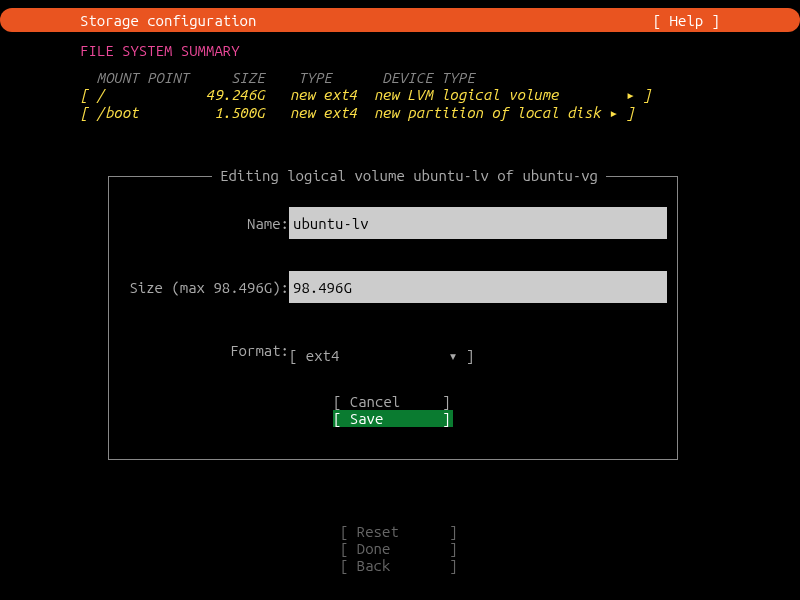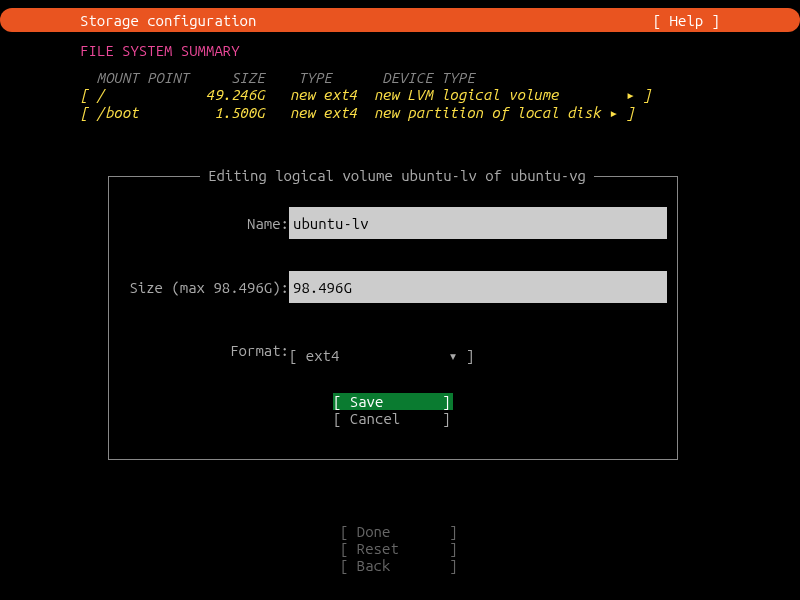--- a/index.html
+++ b/index.html
@@ -45,21 +45,21 @@
     position: absolute;
     left: 108px;
     top: 176px;
     width: 570px;
     height: 284px;
     border: 1px solid #888;
   }
   .modal-title-wrap {
     position: absolute;
     top: -10px;
-    left: 4px;
+    left: 16px;
     width: 100%;
     text-align: center;
   }
   .modal-title {
     background: #000;
     color: #aaa;
     padding: 0 8px;
     display: inline-block;
   }
   .form {
@@ -155,24 +155,24 @@
       <input class="form-input" value="98.496G" style="">
     </div>
 
     <div class="form-row select-row">
       <div class="form-label">Format:</div>
       <div class="form-select">[ ext4             ▾ ]</div>
     </div>
 
 
     <div class="btn-stack">
+      <div><span class="btn">[ Cancel     ]</span></div>
       <div><span class="btn selected">[ Save       ]</span></div>
-      <div><span class="btn">[ Cancel     ]</span></div>
     </div>
 
   </div>
 </div>
 
 <div class="footer-btns">
+  <span class="fbtn">[ Reset      ]</span>
   <span class="fbtn">[ Done       ]</span>
-  <span class="fbtn">[ Reset      ]</span>
   <span class="fbtn">[ Back       ]</span>
 </div>
 
 </body></html>

